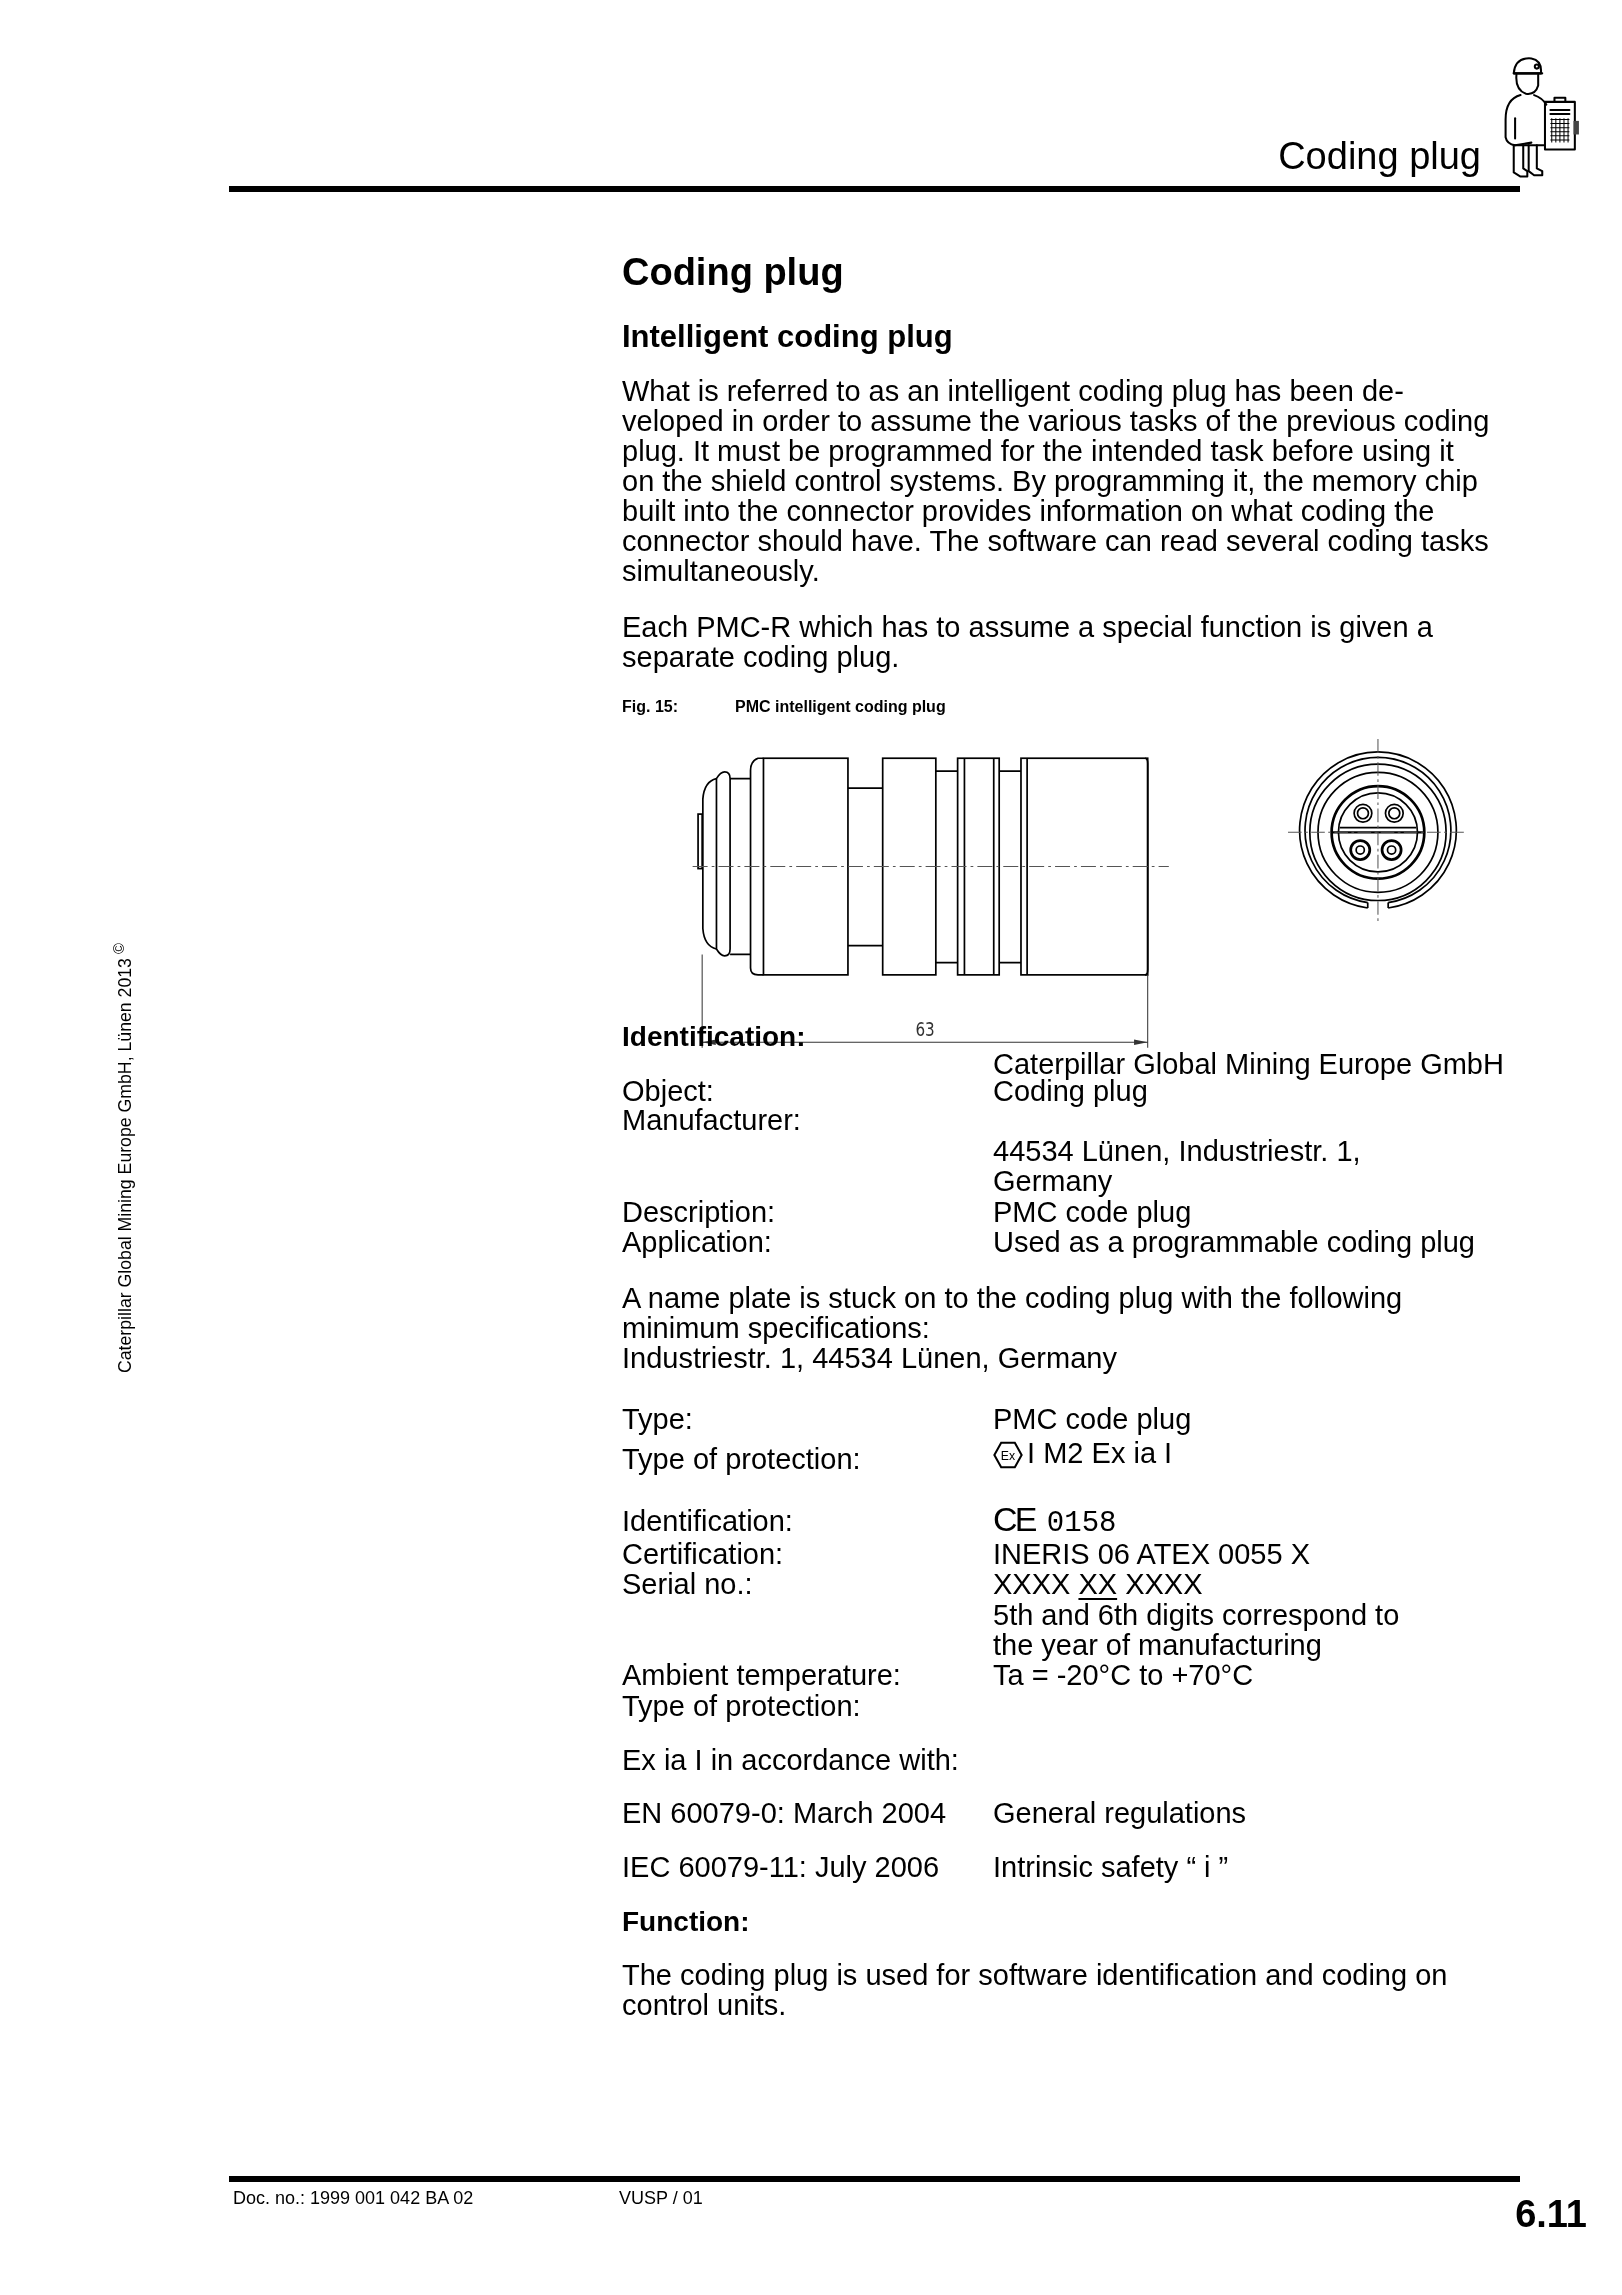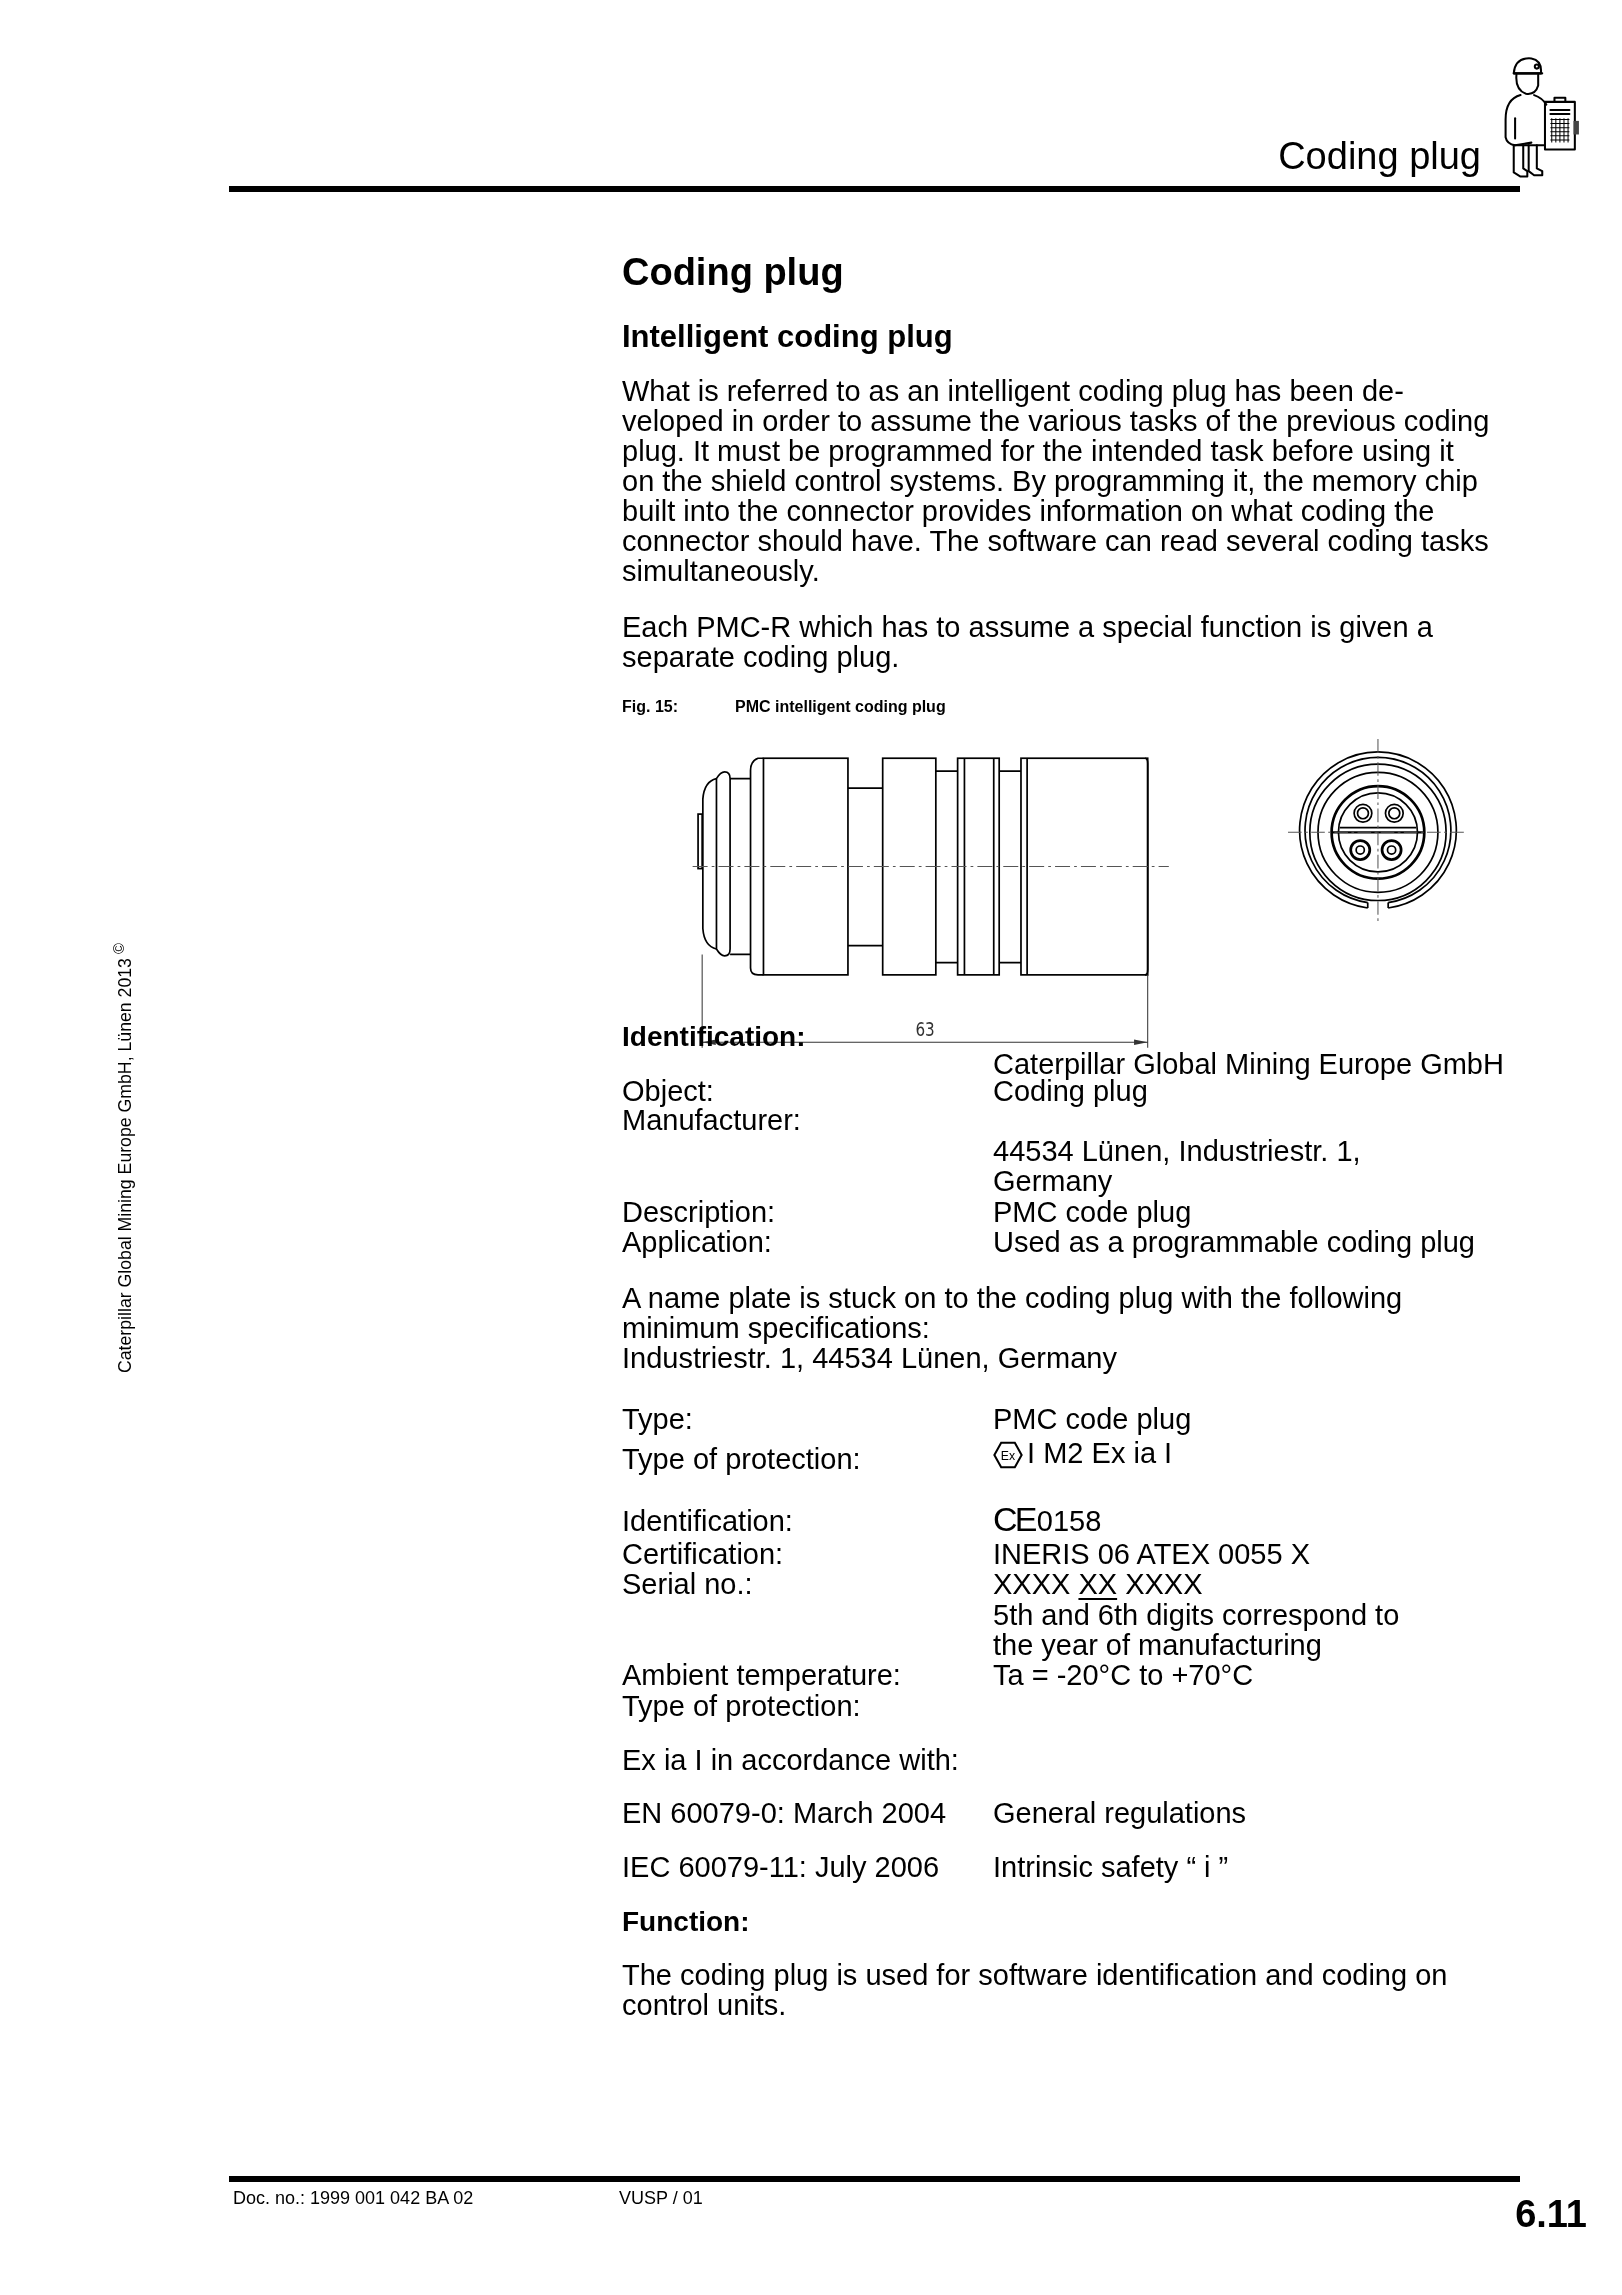--- a/index.html
+++ b/index.html
@@ -172,21 +172,21 @@
 <div class="lbl" style="top:1444px;">Type of protection:</div>
 <div class="val" style="top:1438px;text-align:right;">
   <svg style="position:relative; display:inline-block; vertical-align:middle;font-size:42px" width="30" height="30" viewBox="0 0 44 44">
     <path d="M12 4 L32 4 L42 22 L32 40 L12 40 L2 22 Z" fill="none" stroke="#000" stroke-width="3"></path>
     <text x="22" y="29" text-anchor="middle" font-family="Liberation Sans, sans-serif" font-size="18" fill="#000">Ex</text>
   </svg><span style="margin-left:4.1px;">I M2 Ex ia I</span>
 </div>
 
 <div class="lbl" style="top:1506px;">Identification:</div>
 <div class="val" style="top:1504px;">
-  <span style="font-size:34px; letter-spacing:-2.7px;">CE</span><span style="margin-left:2px;">0158</span>
+  <span style="font-size:34px; letter-spacing:-2.7px;">CE</span><span style="margin-left:12px;font-family:Liberation Mono, monospace;">0158</span>
 </div>
 
 <div class="lbl" style="top:1539px;">Certification:</div>
 <div class="val" style="top:1539px;">INERIS 06 ATEX 0055 X</div>
 
 <div class="lbl" style="top:1569px;">Serial no.:</div>
 <div class="val" style="top:1569px;">
   <span style="white-space:pre;">XXXX </span><span class="u">XX</span><span style="white-space:pre;"> XXXX</span>
 </div>
 <div class="val" style="top:1600px;">5th and 6th digits correspond to</div>

